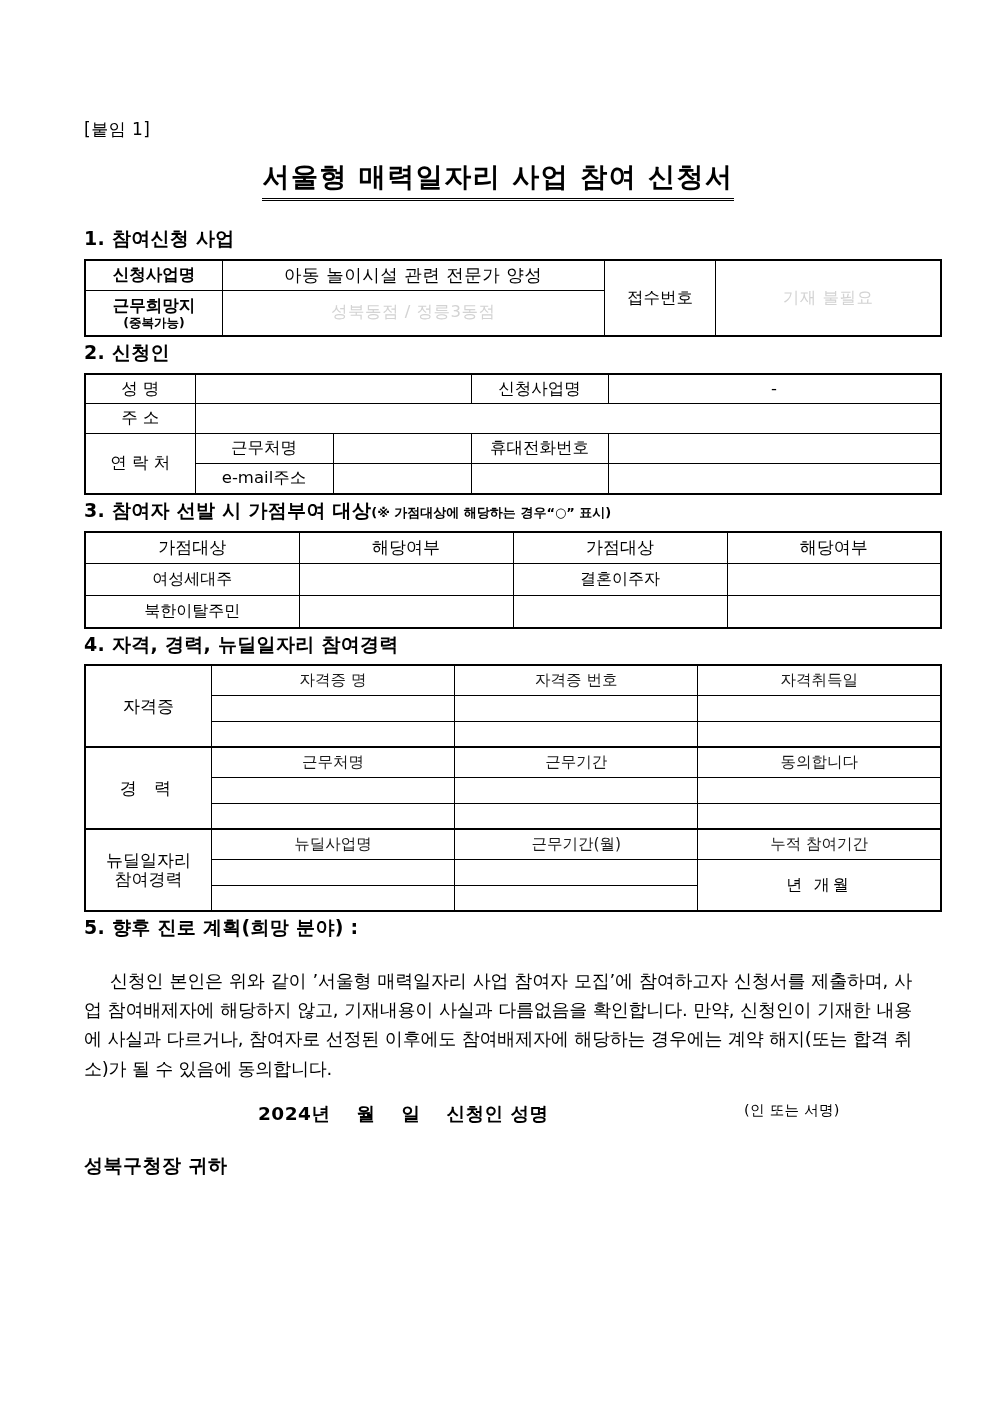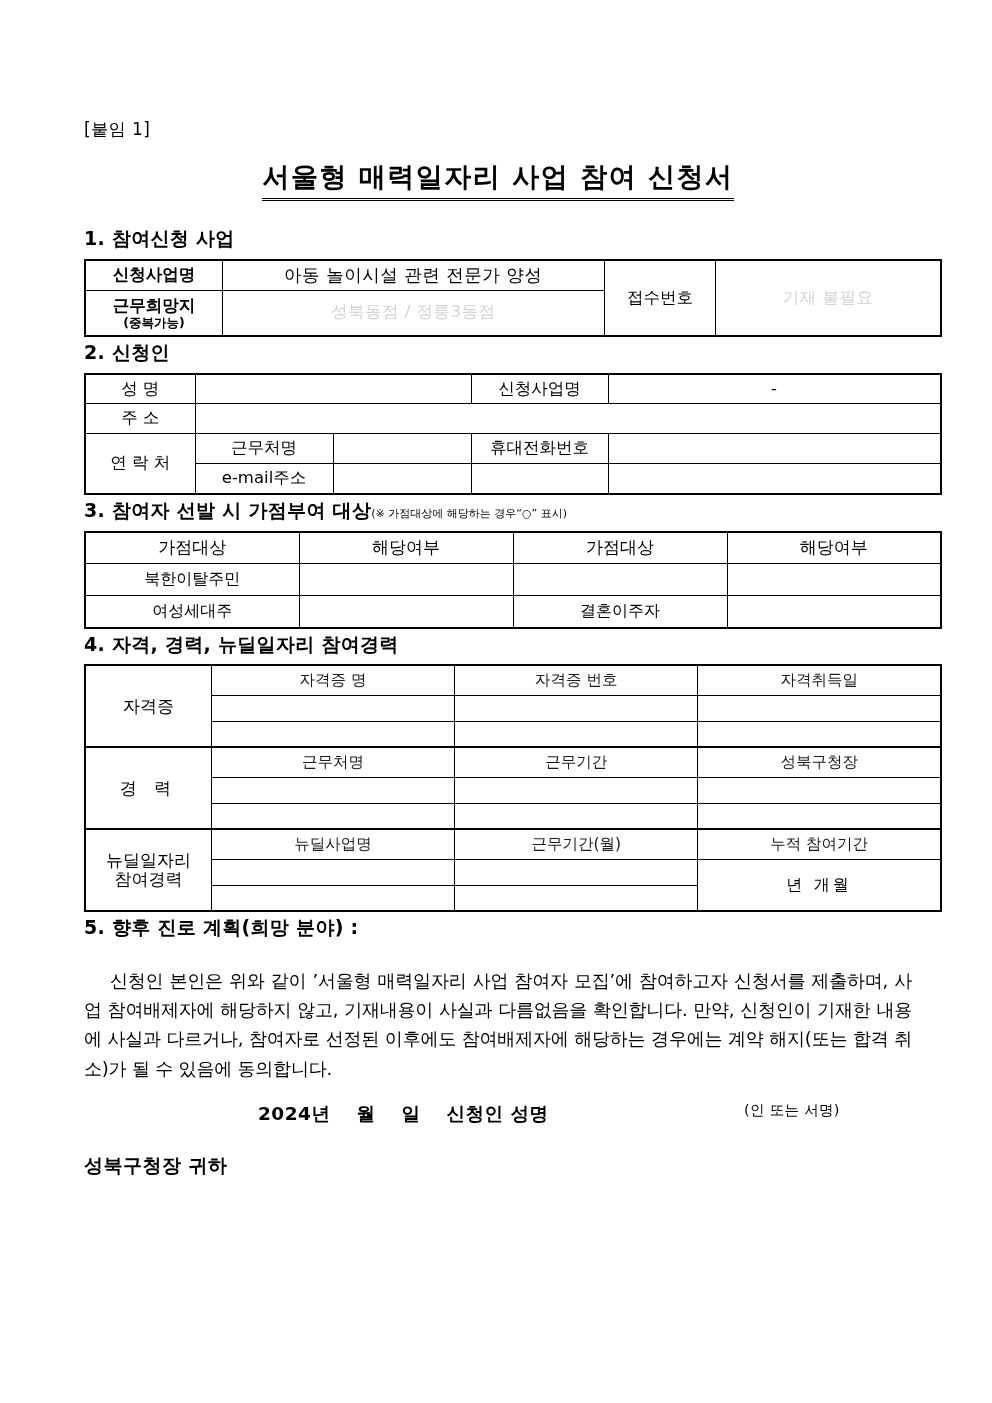--- a/index.html
+++ b/index.html
@@ -47,22 +47,22 @@
   }
 
   .section-head {
     font-size: 19px;
     font-weight: bold;
     letter-spacing: 0.3px;
     margin: 0 0 8px 0;
     line-height: 1.25;
   }
   .section-head .note {
-    font-size: 11px;
-    font-weight: normal;
+    font-size: 13px;
+    font-weight: bold;
     letter-spacing: 0;
   }
   .sec-gap { }
 
   table.form {
     width: 858px;
     border-collapse: collapse;
     table-layout: fixed;
     margin-bottom: 4px;
   }
@@ -215,29 +215,29 @@
   </div>
   <table class="form outer-thick" id="t3">
     <tbody>
         <tr class="hdr-row">
       <td class="th">가점대상</td>
       <td class="th">해당여부</td>
       <td class="th">가점대상</td>
       <td class="th">해당여부</td>
     </tr>
     <tr>
+      <td class="item">여성세대주</td>
+      <td></td>
+      <td class="item">결혼이주자</td>
+      <td></td>
+    </tr>
+    <tr>
       <td class="item">북한이탈주민</td>
       <td></td>
       <td class="item"></td>
-      <td></td>
-    </tr>
-    <tr>
-      <td class="item">여성세대주</td>
-      <td></td>
-      <td class="item">결혼이주자</td>
       <td></td>
     </tr>
   </tbody>
     </table>
 
   <div class="section-head sec-gap">4. 자격, 경력, 뉴딜일자리 참여경력</div>
   <table class="form outer-thick" id="t4">
 
     <tbody>
         <tr>
@@ -254,21 +254,21 @@
     <tr>
       <td class="blank"></td>
       <td class="blank"></td>
       <td class="blank"></td>
     </tr>
 
     <tr class="thick-top">
       <td class="g lbl-sp" rowspan="3">경   력</td>
       <td class="d sub-h">근무처명</td>
       <td class="d sub-h">근무기간</td>
-      <td class="d sub-h">성북구청장</td>
+      <td class="d sub-h">동의합니다</td>
     </tr>
     <tr>
       <td class="blank"></td>
       <td class="blank"></td>
       <td class="blank"></td>
     </tr>
     <tr>
       <td class="blank"></td>
       <td class="blank"></td>
       <td class="blank"></td>

